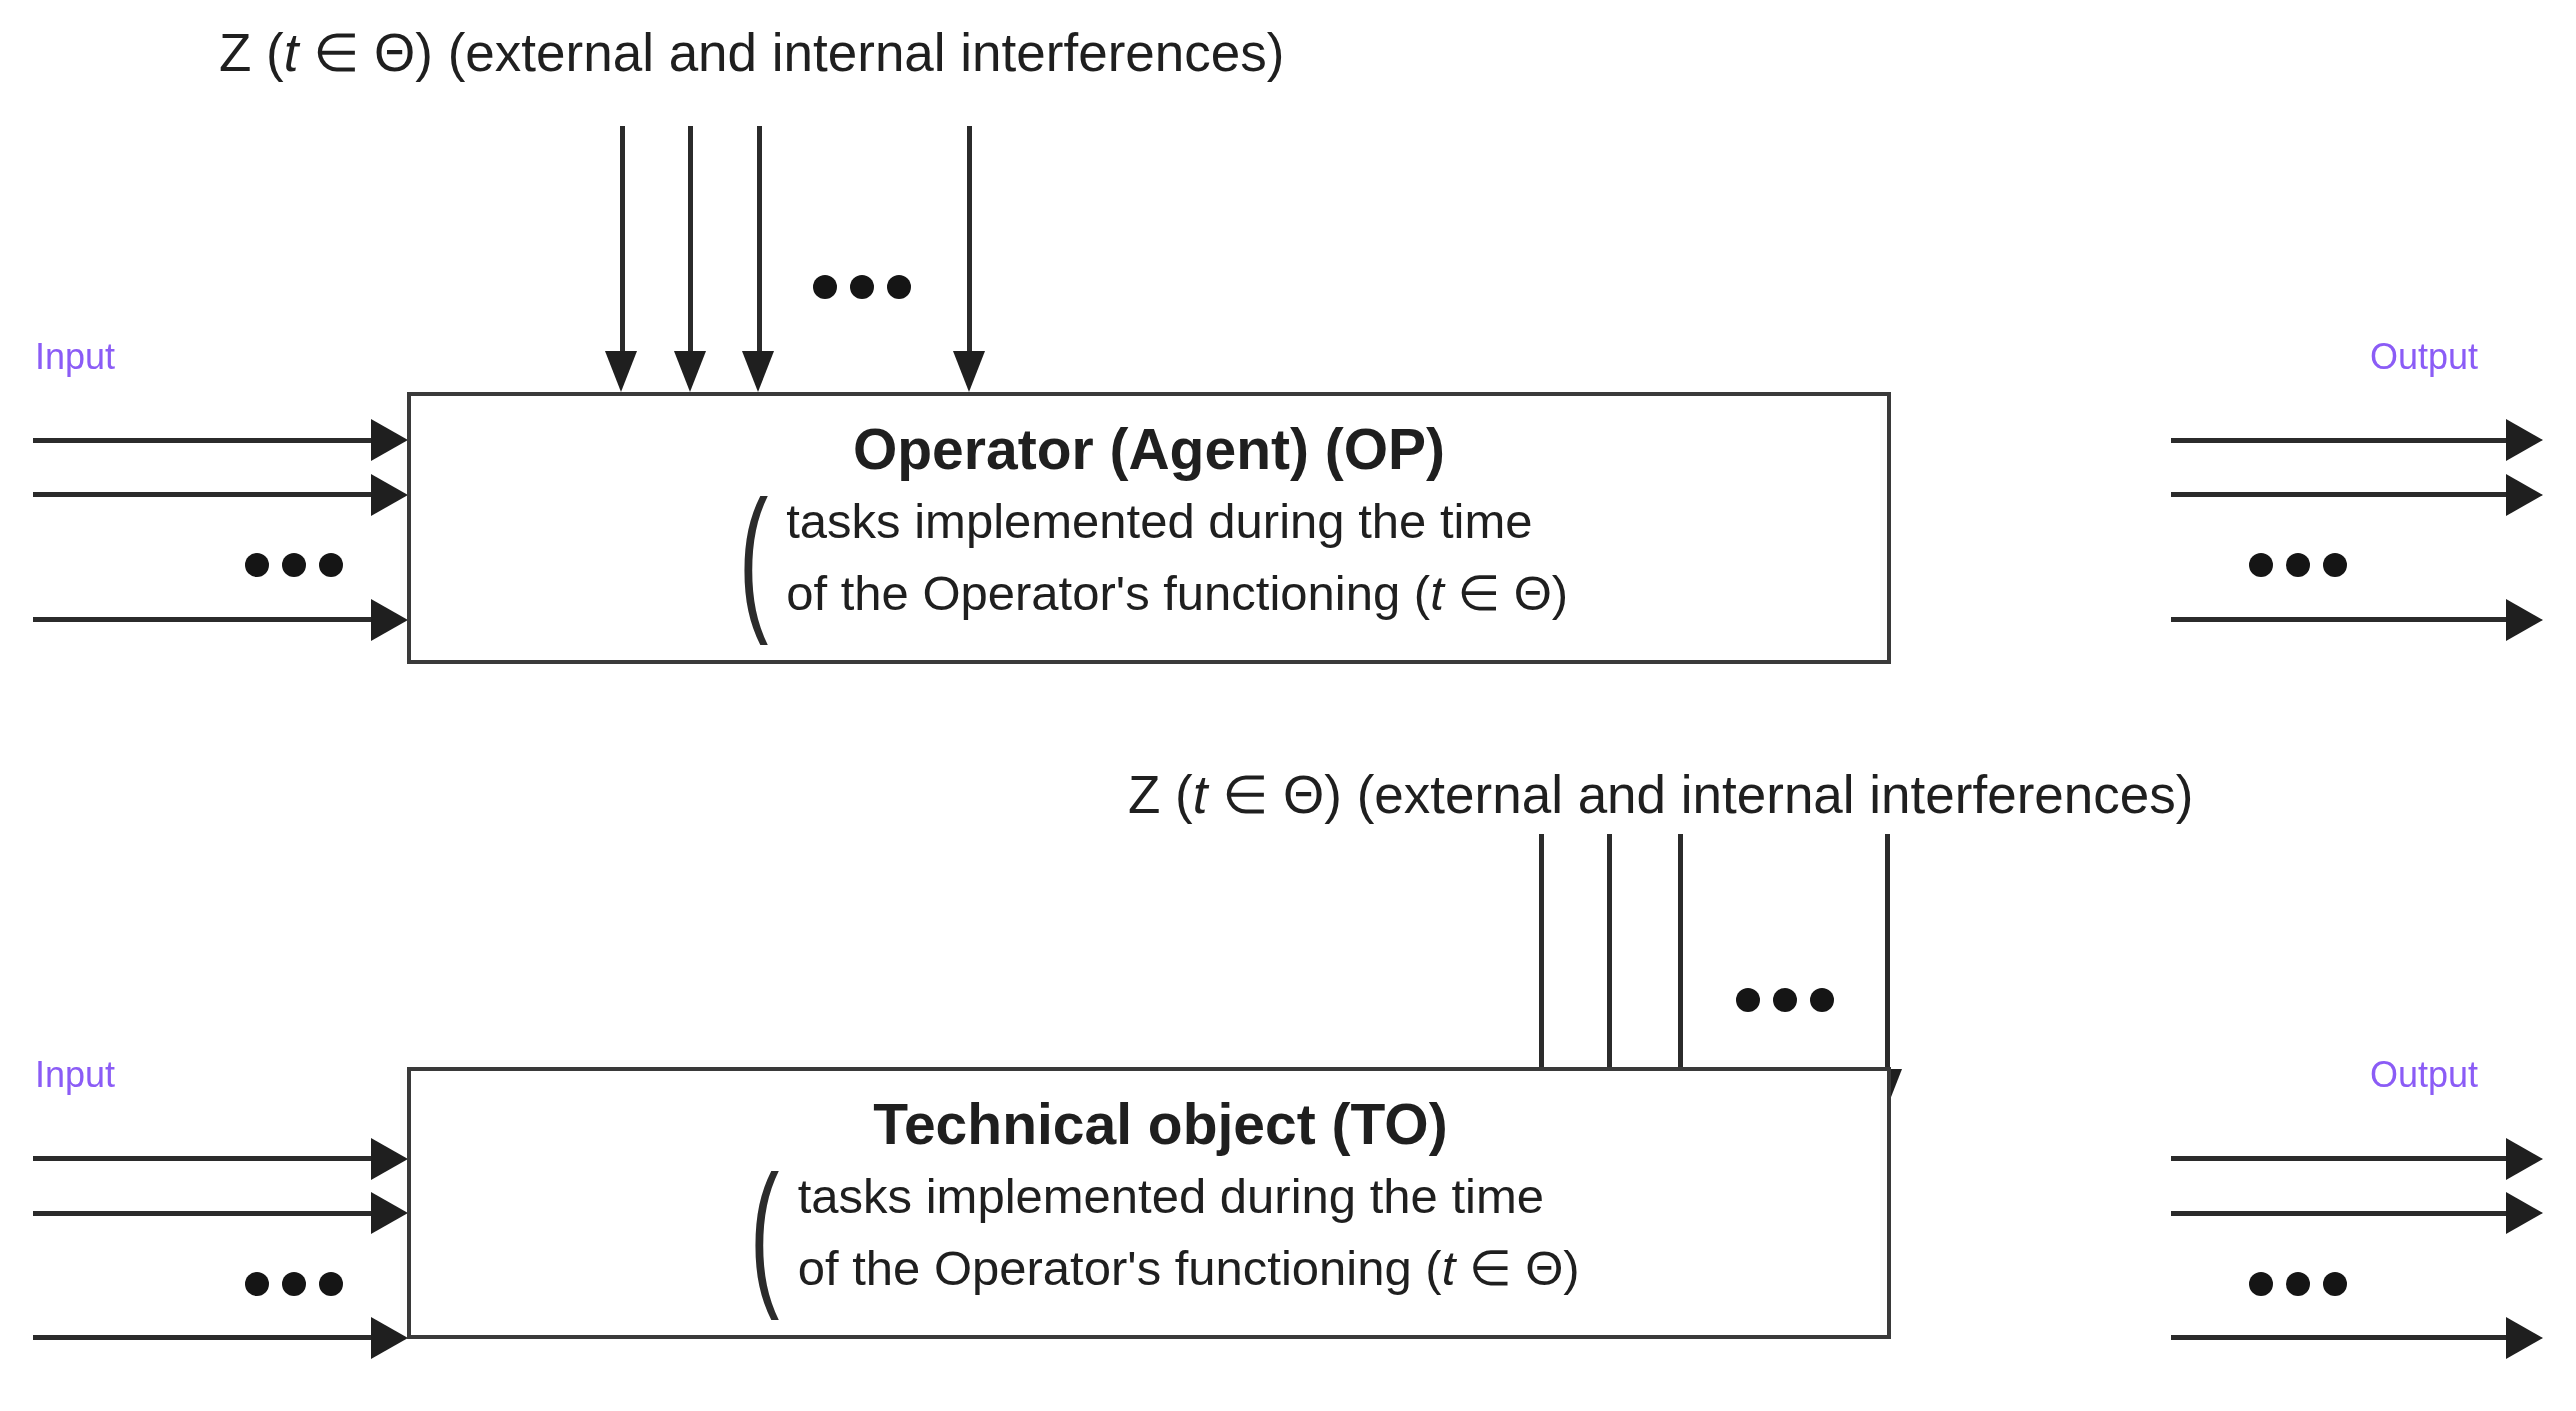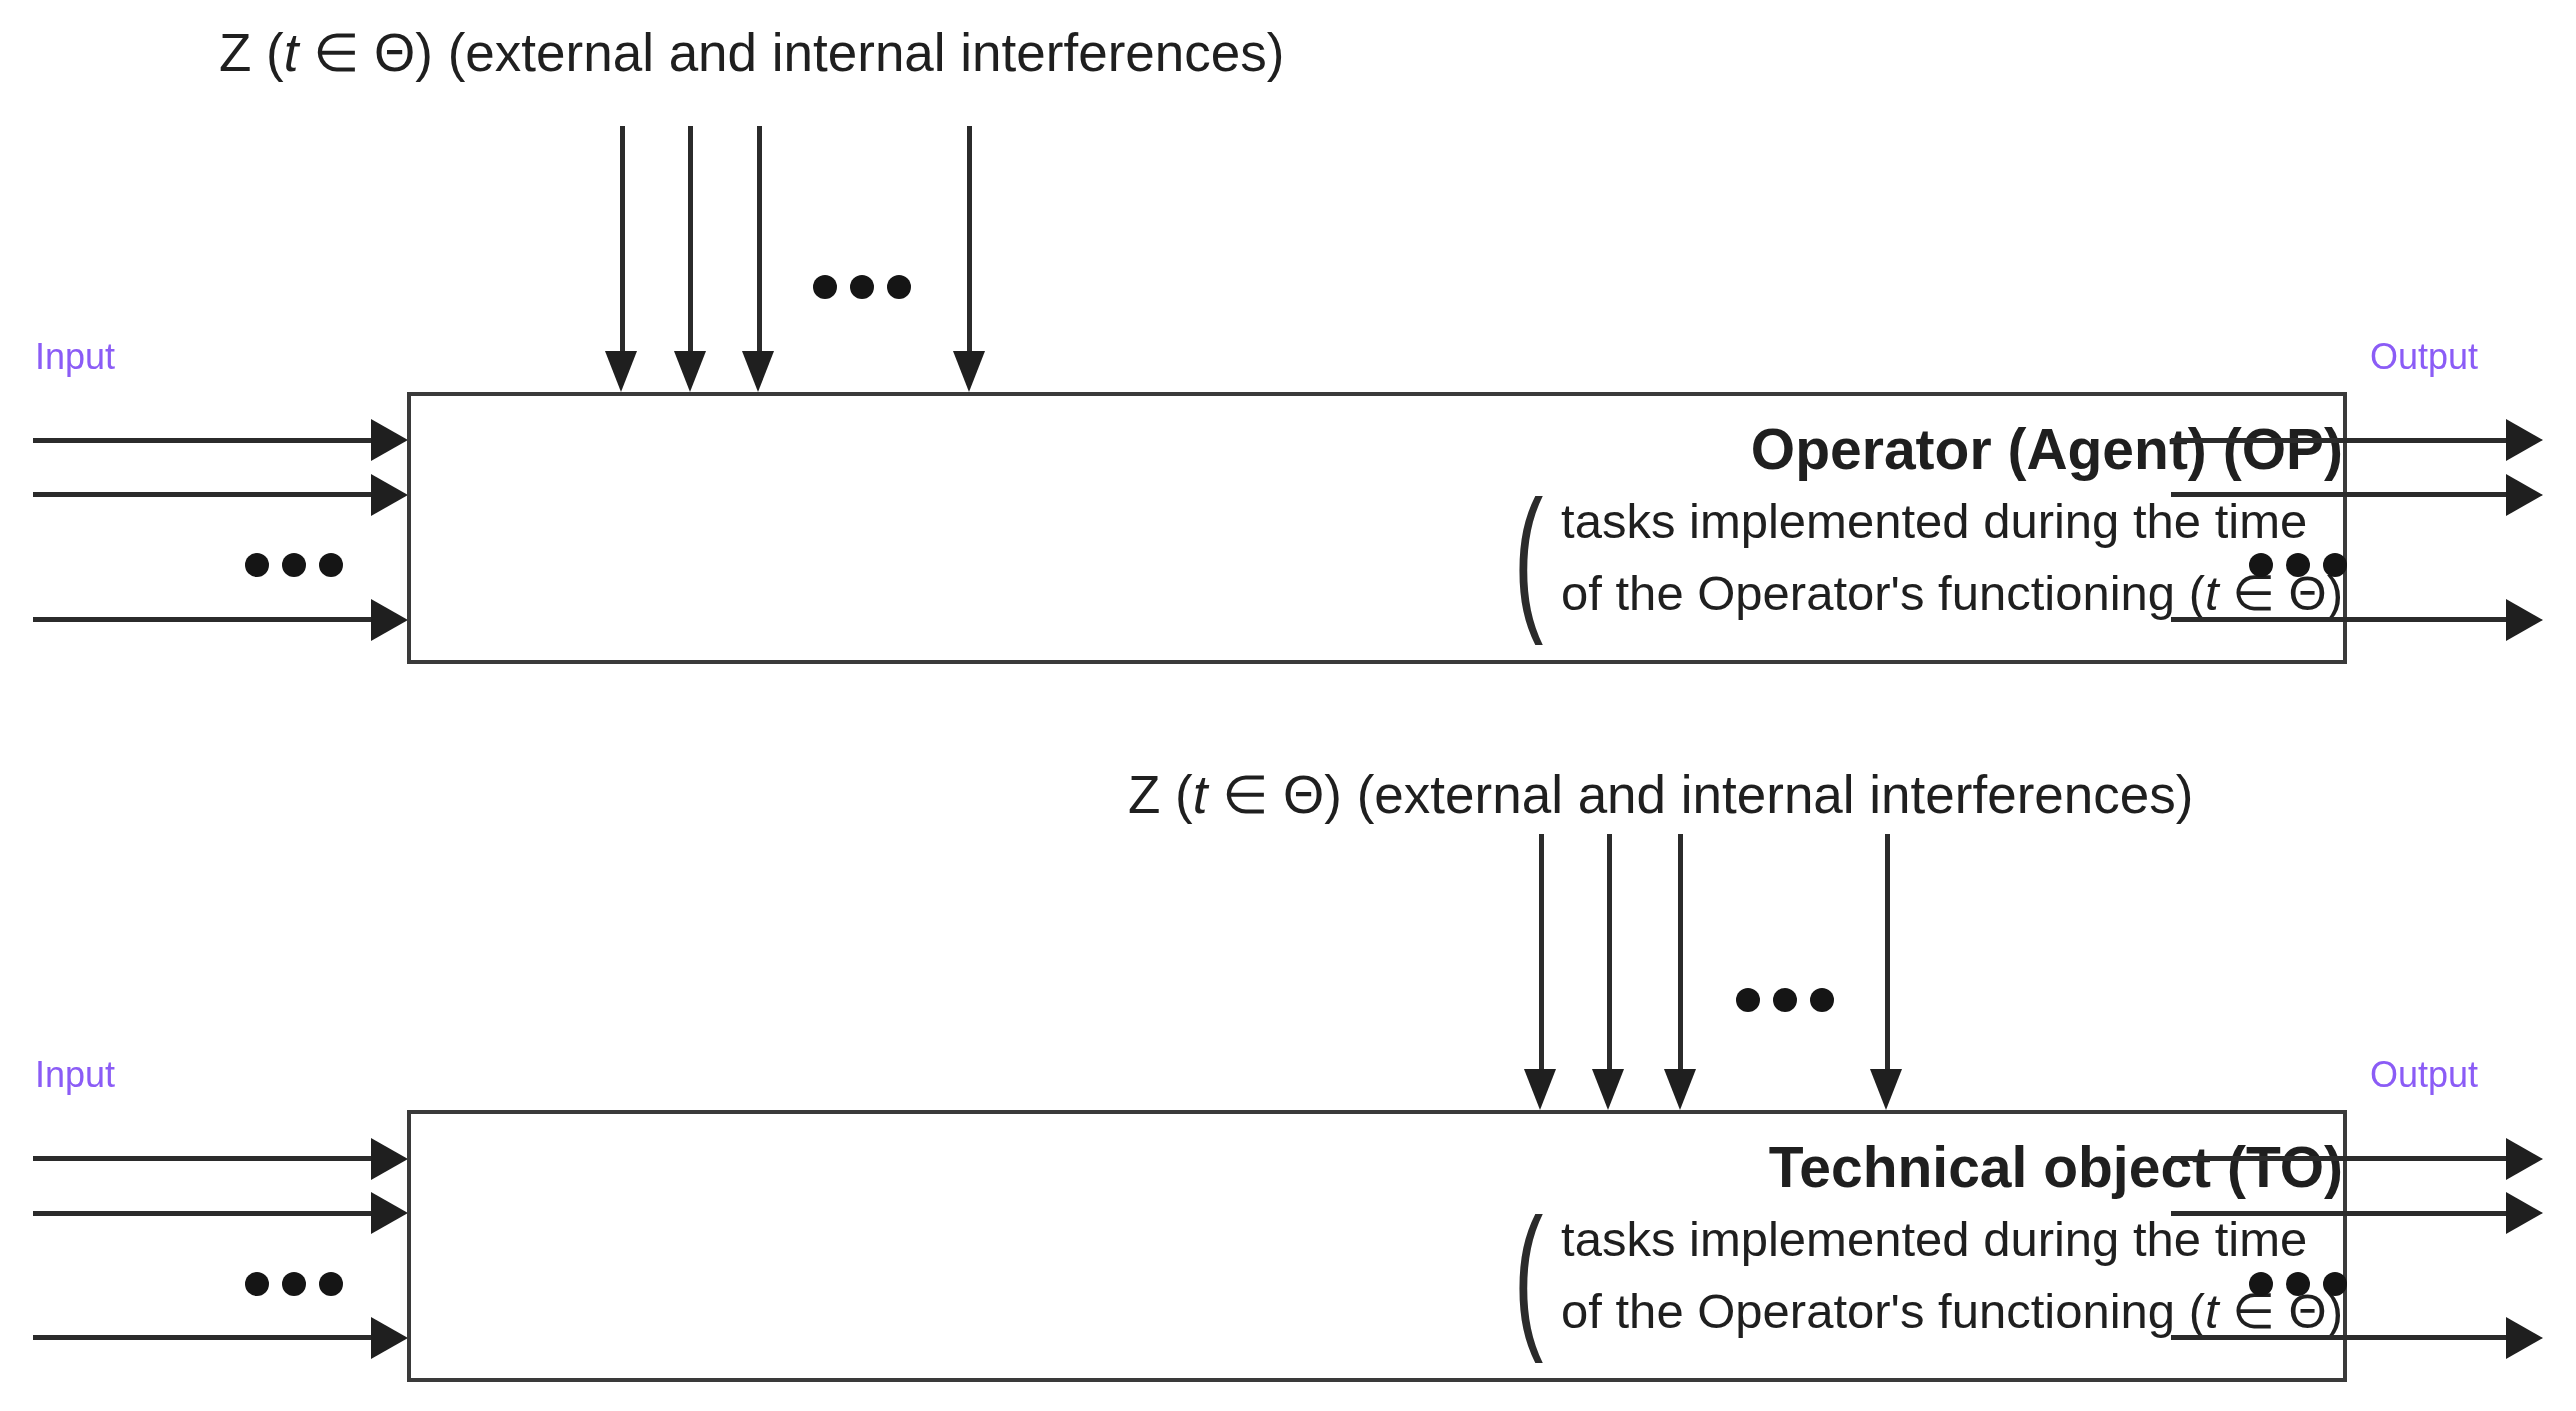--- a/index.html
+++ b/index.html
@@ -25,27 +25,27 @@
     font-size: 53px;
     line-height: 58px;
     color: #1f1f1f;
     white-space: nowrap;
   }
   .ital { font-style: italic; }
 
   
   .sys-box {
     box-sizing: border-box;
-    width: 1940px;
+    width: 1484px;
     height: 272px;
     border: 4.6px solid #3a3a3a;
     background: #ffffff;
     display: flex;
     flex-direction: column;
-    align-items: flex-end;
+    align-items: center;
   }
   .box-title {
     margin-top: 22px;
     font-size: 57px;
     line-height: 62px;
     font-weight: bold;
     text-align: center;
     white-space: nowrap;
   }
   .task-row {
@@ -184,21 +184,21 @@
     <div class="abs hline" style="left:33px; top:1211px; width:338px;"></div>
     <div class="abs head-right" style="left:371px; top:1192px;"></div>
     <div class="abs hline" style="left:33px; top:1335px; width:338px;"></div>
     <div class="abs head-right" style="left:371px; top:1317px;"></div>
     <div class="abs dots" style="left:245px; top:1272px;">
       <span class="dot"></span>
       <span class="dot"></span>
       <span class="dot"></span>
     </div>
 
-    <div class="abs sys-box" style="left:407px; top:1110px;padding-left:23px;">
+    <div class="abs sys-box" style="left:407px; top:1067px;padding-left:23px;">
       <div class="box-title">Technical object (TO)</div>
       <div class="task-row">
         <span class="brace">(</span>
         <div class="task-lines">
           <div>tasks implemented during the time</div>
           <div>
             <span>of the Operator's functioning (</span><span class="ital">t</span><span> ∈ Θ)</span>
           </div>
         </div>
       </div>

